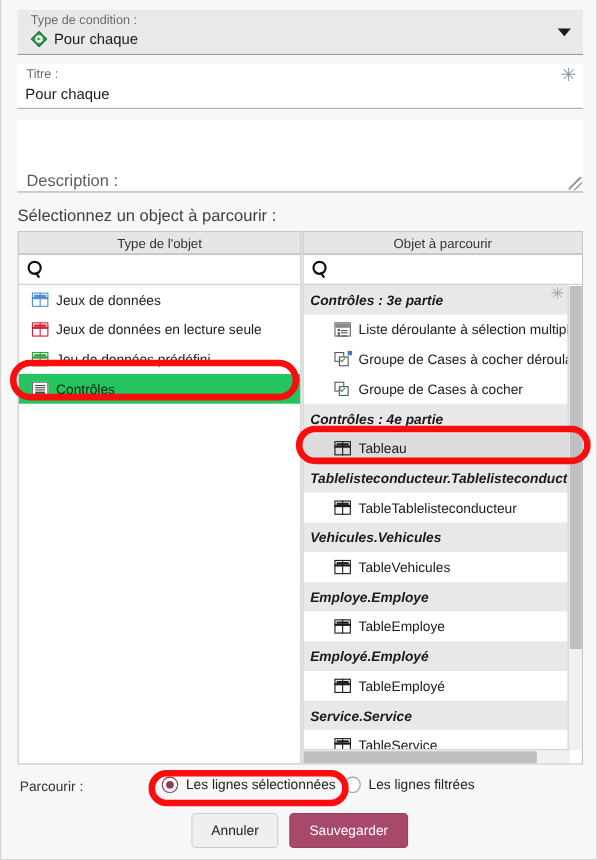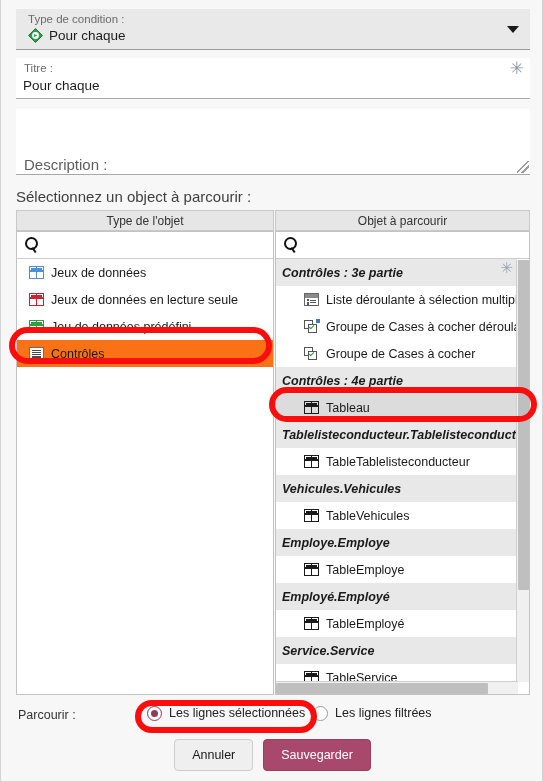--- a/index.html
+++ b/index.html
@@ -157,21 +157,21 @@
   .list.left  { height: 435px; }
   .list.right { height: 422px; width: 241px; }
 
   .row {
     display: flex; align-items: center;
     height: 27px; padding-left: 12px;
     font-size: 12.5px; color: #1a1a1a;
     cursor: pointer; white-space: nowrap;
   }
   .row .ico { margin-right: 7px; flex: none; }
-  .row.selected { background: #f97316; }
+  .row.selected { background: #22c55e; }
 
   .row-r {
     display: flex; align-items: center;
     height: 27px; padding-left: 28px;
     font-size: 12.5px; color: #1a1a1a;
     background: #fff; cursor: pointer; white-space: nowrap;
   }
   .row-r .ico { margin-right: 7px; flex: none; }
   .row-r.selected { background: #dcdcdc; }
 

